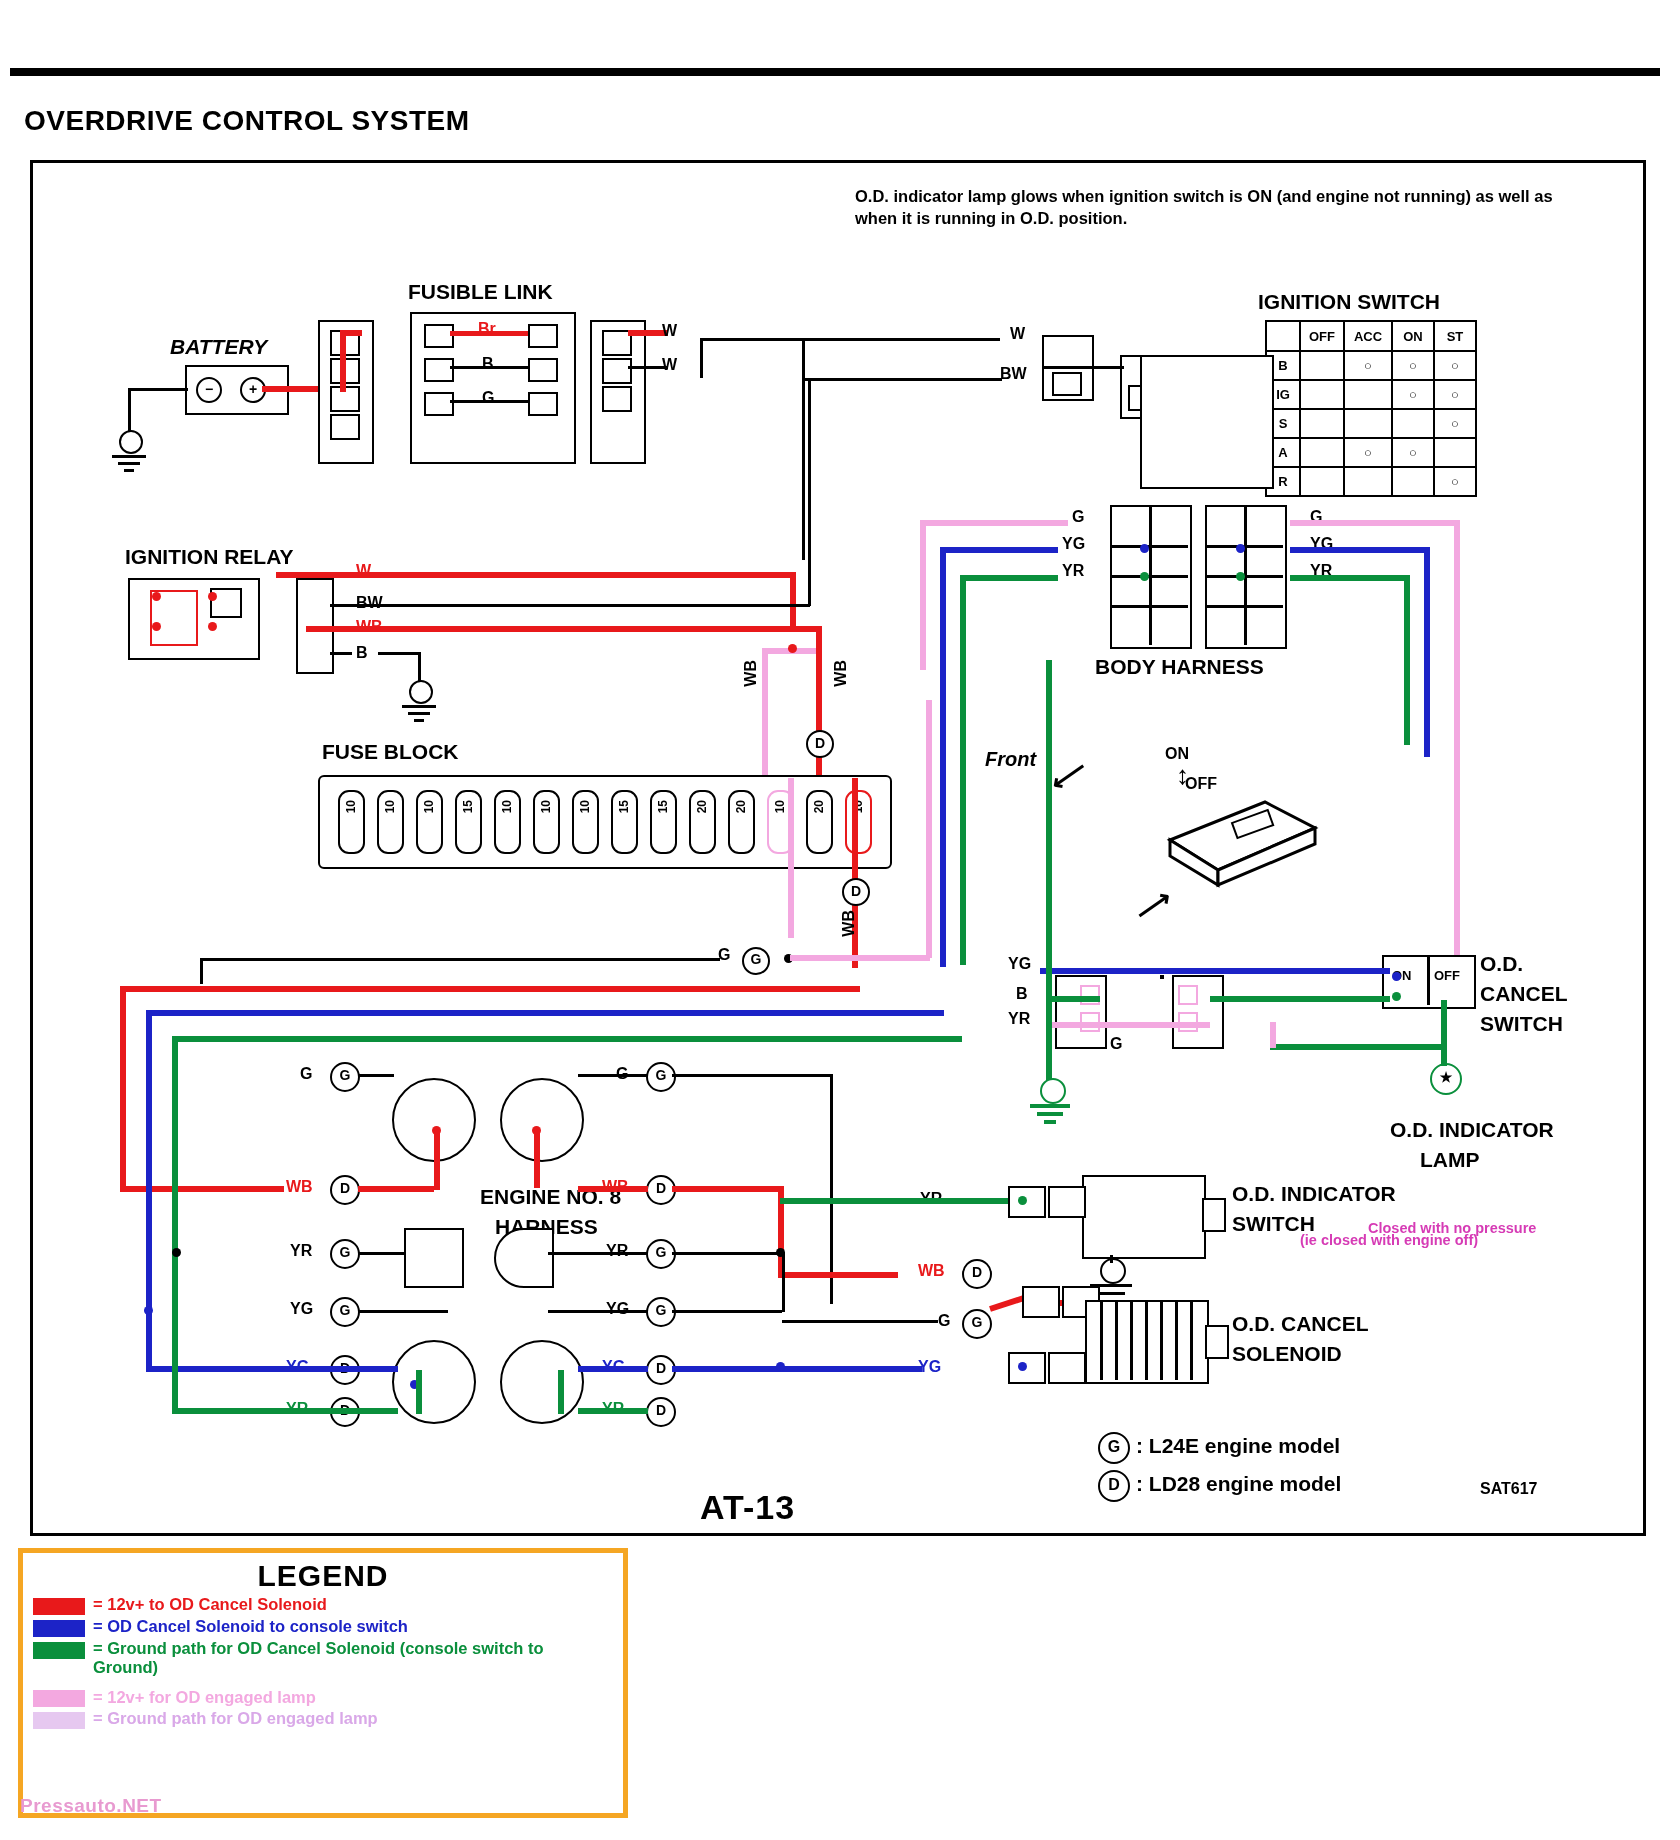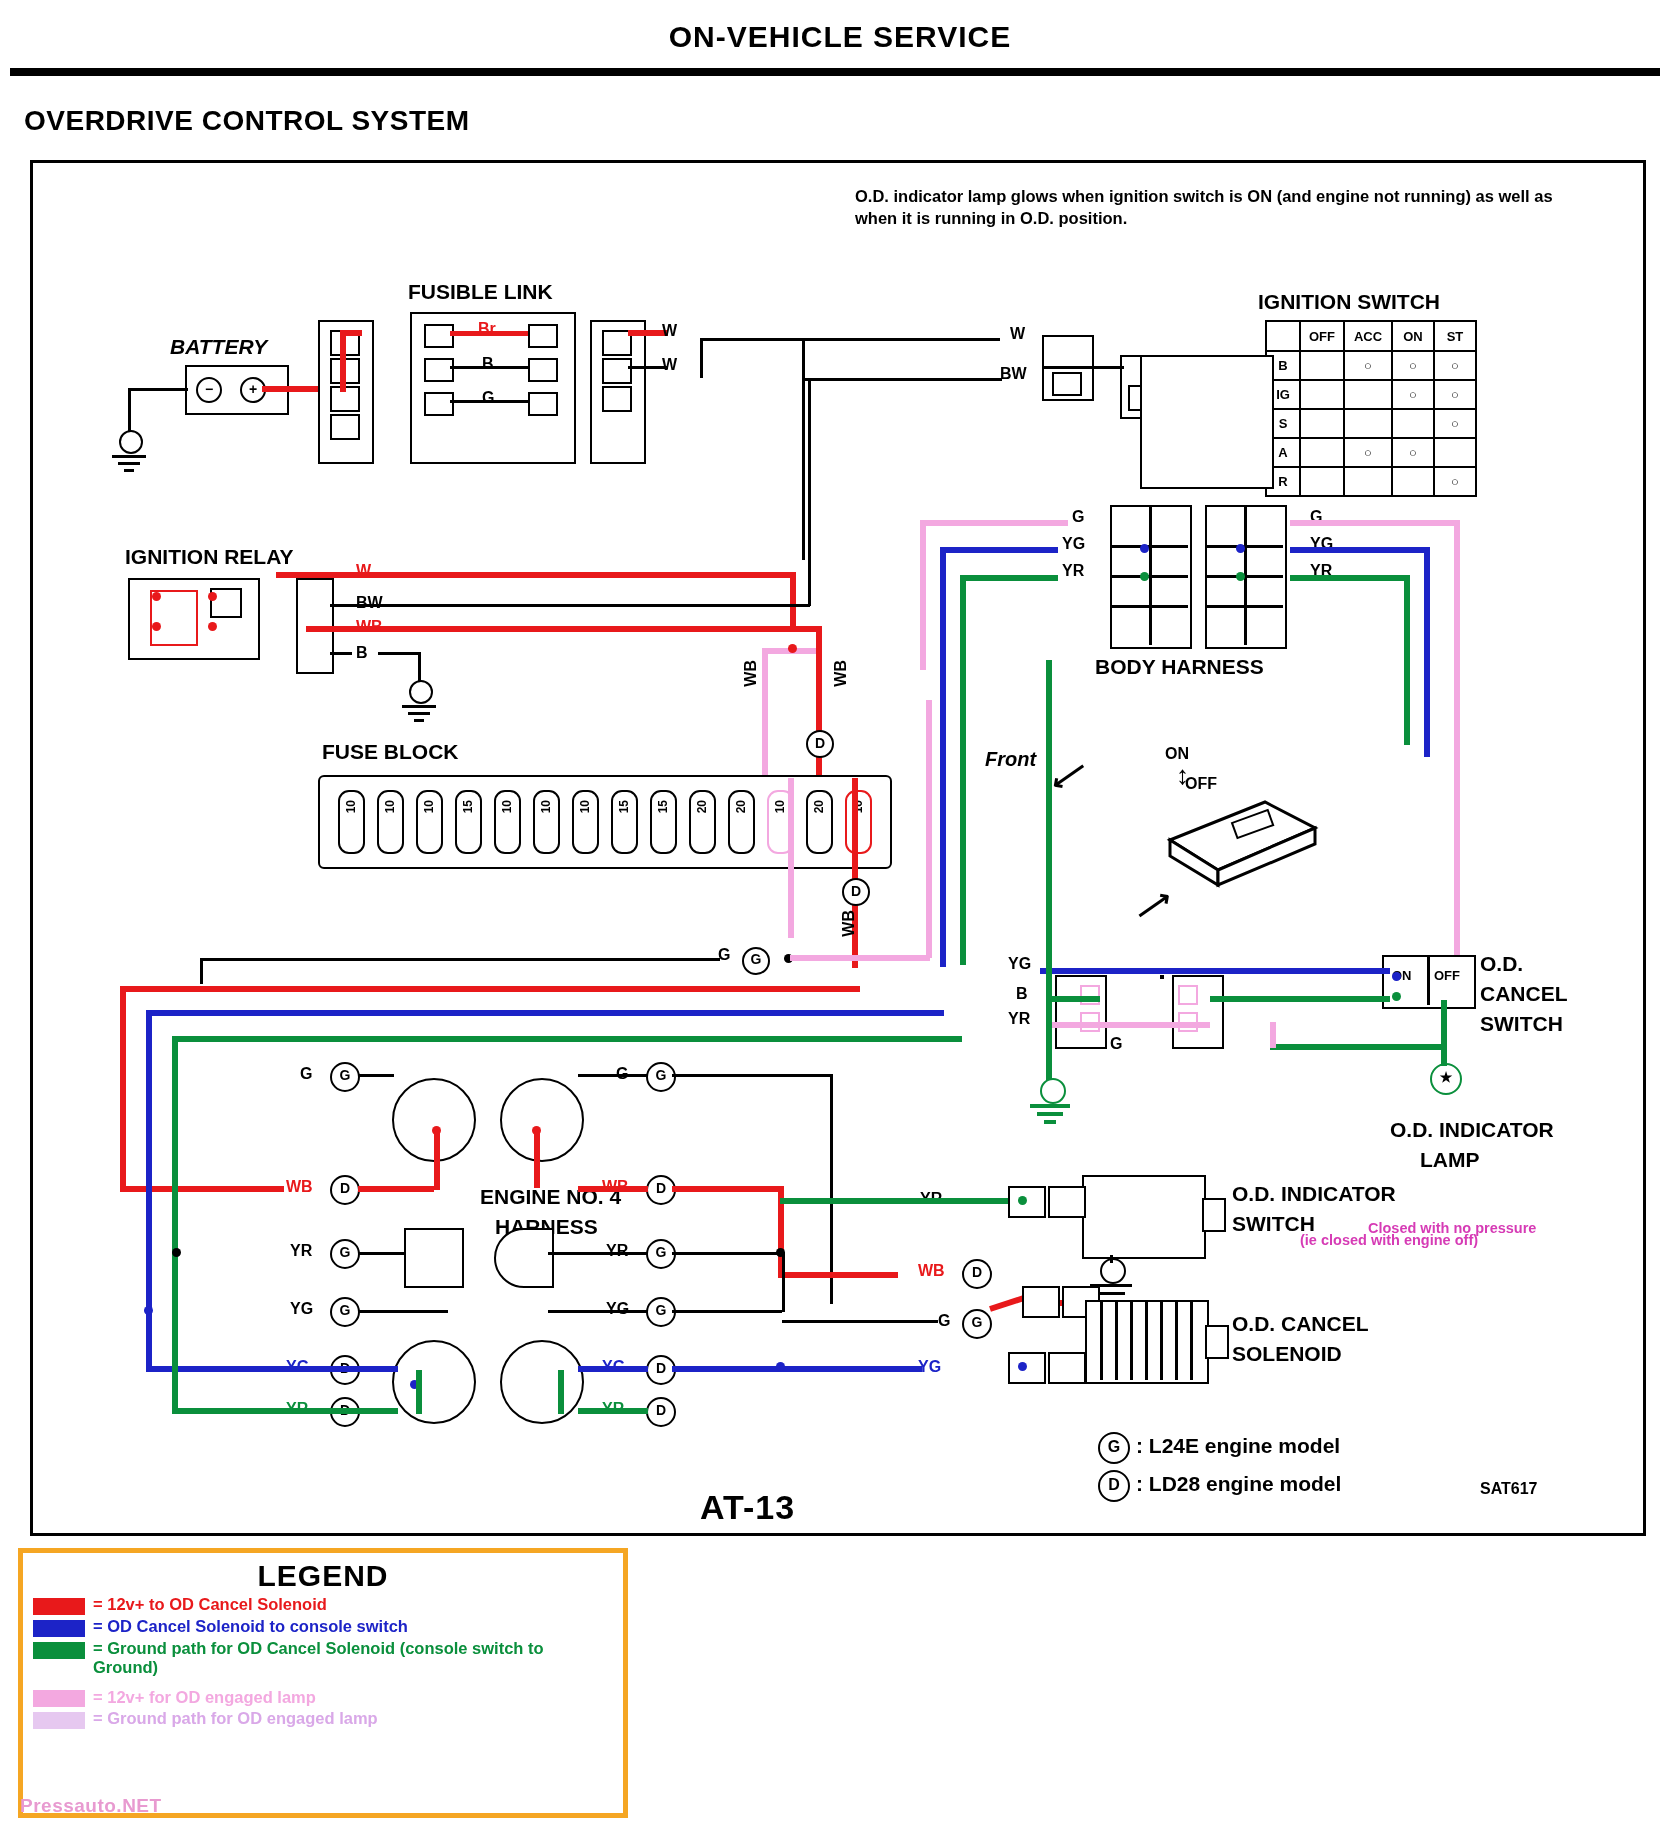--- a/index.html
+++ b/index.html
@@ -44,21 +44,20 @@
   .pink-note{position:absolute;font-size:14.5px;font-weight:bold;color:#d63bb5;line-height:1.2;}
   .fuse{position:absolute;width:23px;height:60px;border:2.5px solid #000;border-radius:11px;background:#fff;}
   .fnum{position:absolute;font-size:12px;font-weight:bold;writing-mode:vertical-rl;transform:rotate(180deg);}
   .arrow{position:absolute;font-size:26px;font-weight:bold;}
 </style>
 </head>
 <body>
 
 <div class="pg">
 
-  <div class="hdr-title">ON-VEHICLE SERVICE</div>
   <div class="hdr-rule"></div>
   <div class="sec-title">OVERDRIVE CONTROL SYSTEM</div>
   <div class="frame"></div>
   <div class="note">O.D. indicator lamp glows when ignition switch is ON (and engine not running) as well as when it is running in O.D. position.</div>
 
   <div class="lbl big" style="left:170px;top:335px;font-style:italic;">BATTERY</div>
   <div class="box" style="left:185px;top:365px;width:100px;height:46px;"></div>
   <div class="circ" style="left:196px;top:377px;width:22px;height:22px;line-height:20px;">−</div>
   <div class="circ" style="left:240px;top:377px;width:22px;height:22px;line-height:20px;">+</div>
 
@@ -340,21 +339,21 @@
   <div class="wire h b" style="left:1210px;top:968px;width:180px;height:6px;"></div>
   <div class="wire h g" style="left:1210px;top:996px;width:180px;height:6px;"></div>
 
   <div class="circ" style="left:1430px;top:1063px;width:28px;height:28px;line-height:25px;border-color:#0a8f3c;">★</div>
   <div class="lbl big" style="left:1390px;top:1118px;">O.D. INDICATOR</div>
   <div class="lbl big" style="left:1420px;top:1148px;">LAMP</div>
   <div class="wire v g" style="left:1441px;top:1000px;height:66px;width:6px;"></div>
   <div class="wire h g" style="left:1270px;top:1044px;width:176px;height:6px;"></div>
   <div class="wire v p" style="left:1270px;top:1022px;height:26px;width:6px;"></div>
 
-  <div class="lbl big" style="left:480px;top:1185px;">ENGINE NO. 4</div>
+  <div class="lbl big" style="left:480px;top:1185px;">ENGINE NO. 8</div>
   <div class="lbl big" style="left:495px;top:1215px;">HARNESS</div>
 
   <div class="circ" style="left:392px;top:1078px;width:80px;height:80px;"></div>
   <div class="circ" style="left:500px;top:1078px;width:80px;height:80px;"></div>
   <div class="box" style="left:404px;top:1228px;width:56px;height:56px;"></div>
   <div class="box" style="left:494px;top:1228px;width:56px;height:56px;border-radius:50% 0 0 50%;"></div>
   <div class="circ" style="left:392px;top:1340px;width:80px;height:80px;"></div>
   <div class="circ" style="left:500px;top:1340px;width:80px;height:80px;"></div>
 
   <div class="lbl" style="left:300px;top:1065px;">G</div>

